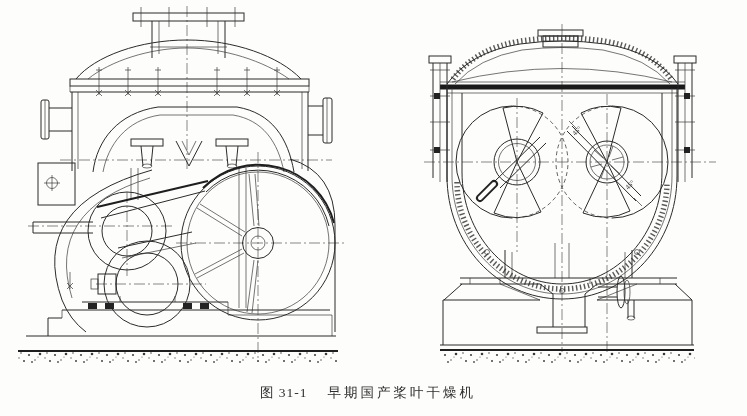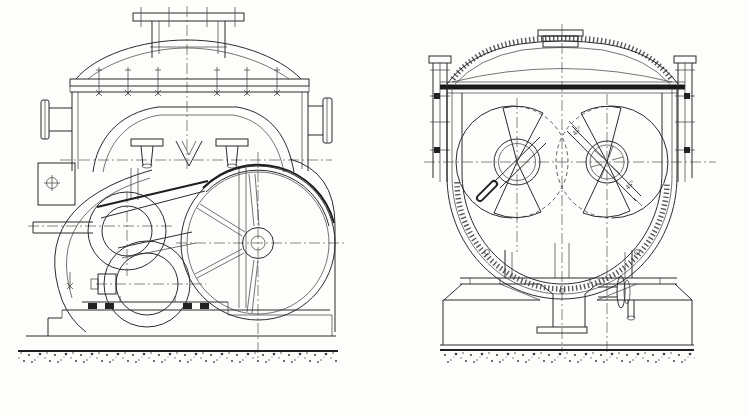--- a/index.html
+++ b/index.html
@@ -380,13 +380,16 @@
       <circle cx="14" cy="3" r="1.3" fill="#3a3a3a"></circle>
       <circle cx="19" cy="7" r="0.7" fill="#555"></circle>
       <circle cx="24" cy="10" r="1.0" fill="#444"></circle>
       <circle cx="6" cy="11" r="0.9" fill="#4a4a4a"></circle>
       <circle cx="21" cy="2" r="0.8" fill="#4a4a4a"></circle>
       <circle cx="12" cy="6" r="0.6" fill="#555"></circle>
     </pattern>
   </defs>
 </svg>
 
+<div id="caption">
+  <span class="lab">图 31-1</span><span class="ttl">早期国产桨叶干燥机</span>
 </div>
+</div>
 
 </body></html>

